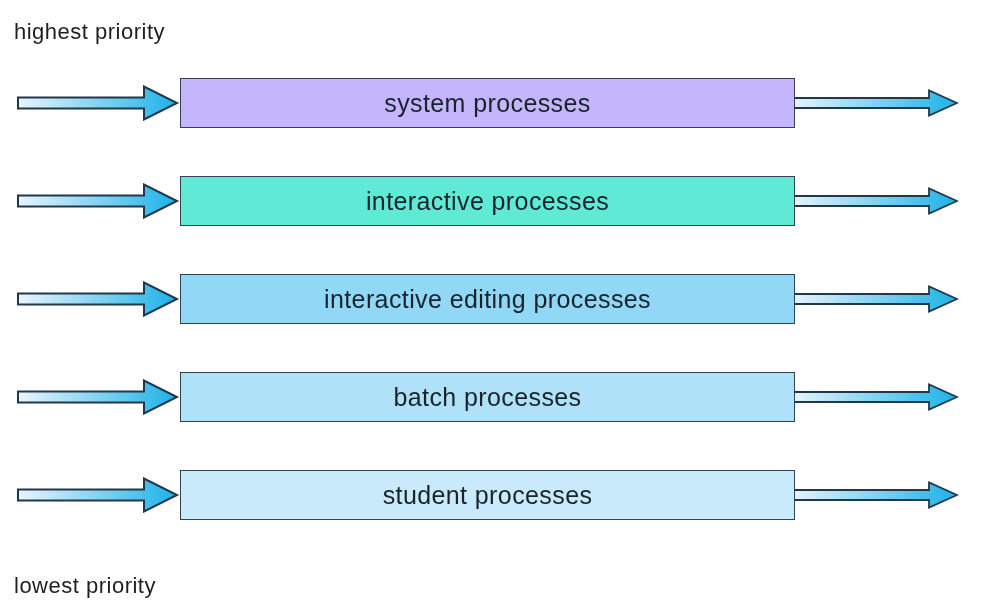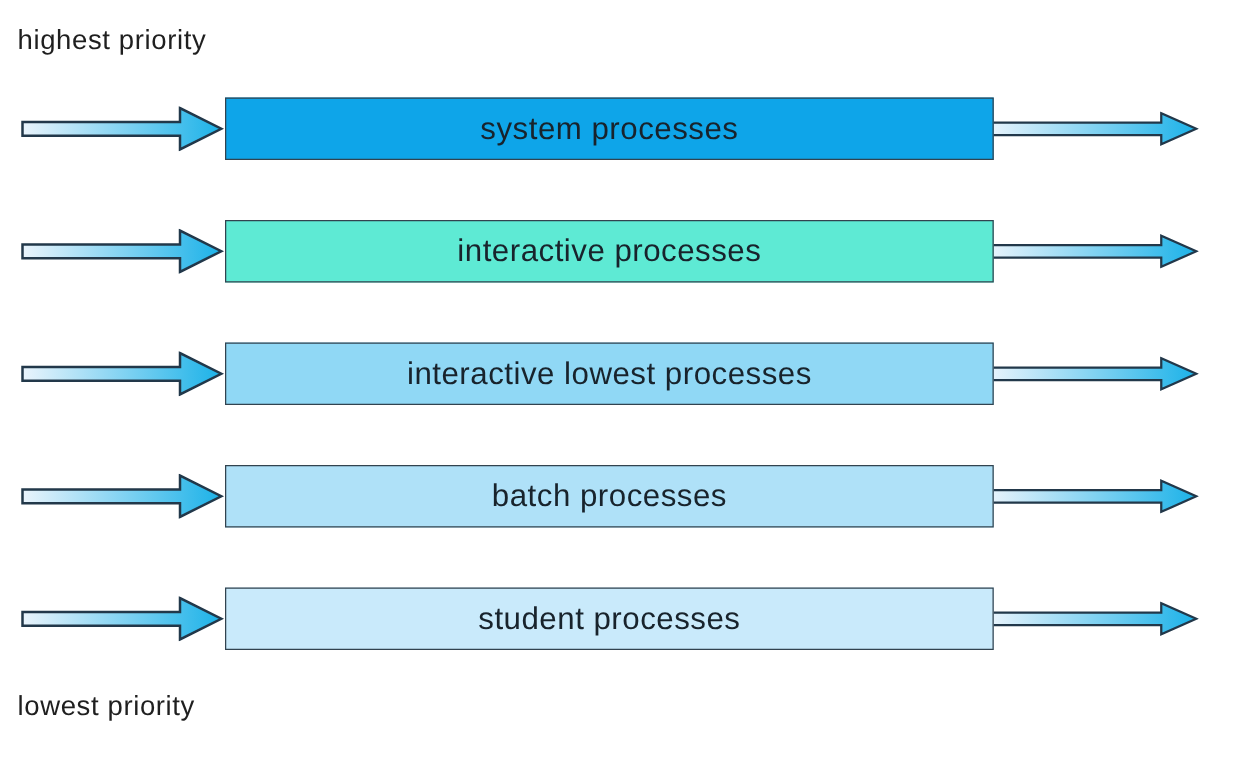--- a/index.html
+++ b/index.html
@@ -19,21 +19,21 @@
   }
   .priority-label {
     position: absolute;
     left: 14px;
     font-size: 22px;
     color: #1f1f1f;
     letter-spacing: 0.5px;
     white-space: nowrap;
   }
   .priority-label.top { top: 19px; }
-  .priority-label.bottom { top: 552px; }
+  .priority-label.bottom { top: 573px; }
 
   .queue-row {
     position: absolute;
     left: 0;
     width: 1000px;
     height: 50px;
   }
   .row-0 { top: 78px; }
   .row-1 { top: 176px; }
   .row-2 { top: 274px; }
@@ -86,21 +86,21 @@
       </linearGradient>
     </defs>
   </svg>
 
   <div class="priority-label top">highest priority</div>
 
   <div class="queue-row row-0">
     <svg class="arrow-in" width="164" height="36" viewBox="0 0 164 36">
       <polygon points="2,12.5 128,12.5 128,1.5 161,18 128,34.5 128,23.5 2,23.5" fill="url(#arrowGrad)" stroke="#22384a" stroke-width="2" stroke-linejoin="miter"></polygon>
     </svg>
-    <div class="queue-box" style="background: #0ea5e9;">
+    <div class="queue-box" style="background: #c4b5fd;">
       <span>system processes</span>
     </div>
     <svg class="arrow-out" width="168" height="28" viewBox="0 0 168 28">
       <polygon points="0,9 138,9 138,1.5 166,14 138,26.5 138,19 0,19" fill="url(#arrowGrad)" stroke="#22384a" stroke-width="1.8" stroke-linejoin="miter"></polygon>
     </svg>
   </div>
 
   <div class="queue-row row-1">
     <svg class="arrow-in" width="164" height="36" viewBox="0 0 164 36">
       <polygon points="2,12.5 128,12.5 128,1.5 161,18 128,34.5 128,23.5 2,23.5" fill="url(#arrowGrad)" stroke="#22384a" stroke-width="2" stroke-linejoin="miter"></polygon>
@@ -111,21 +111,21 @@
     <svg class="arrow-out" width="168" height="28" viewBox="0 0 168 28">
       <polygon points="0,9 138,9 138,1.5 166,14 138,26.5 138,19 0,19" fill="url(#arrowGrad)" stroke="#22384a" stroke-width="1.8" stroke-linejoin="miter"></polygon>
     </svg>
   </div>
 
   <div class="queue-row row-2">
     <svg class="arrow-in" width="164" height="36" viewBox="0 0 164 36">
       <polygon points="2,12.5 128,12.5 128,1.5 161,18 128,34.5 128,23.5 2,23.5" fill="url(#arrowGrad)" stroke="#22384a" stroke-width="2" stroke-linejoin="miter"></polygon>
     </svg>
     <div class="queue-box" style="background: rgb(144, 216, 245);">
-      <span>interactive lowest processes</span>
+      <span>interactive editing processes</span>
     </div>
     <svg class="arrow-out" width="168" height="28" viewBox="0 0 168 28">
       <polygon points="0,9 138,9 138,1.5 166,14 138,26.5 138,19 0,19" fill="url(#arrowGrad)" stroke="#22384a" stroke-width="1.8" stroke-linejoin="miter"></polygon>
     </svg>
   </div>
 
   <div class="queue-row row-3">
     <svg class="arrow-in" width="164" height="36" viewBox="0 0 164 36">
       <polygon points="2,12.5 128,12.5 128,1.5 161,18 128,34.5 128,23.5 2,23.5" fill="url(#arrowGrad)" stroke="#22384a" stroke-width="2" stroke-linejoin="miter"></polygon>
     </svg>

